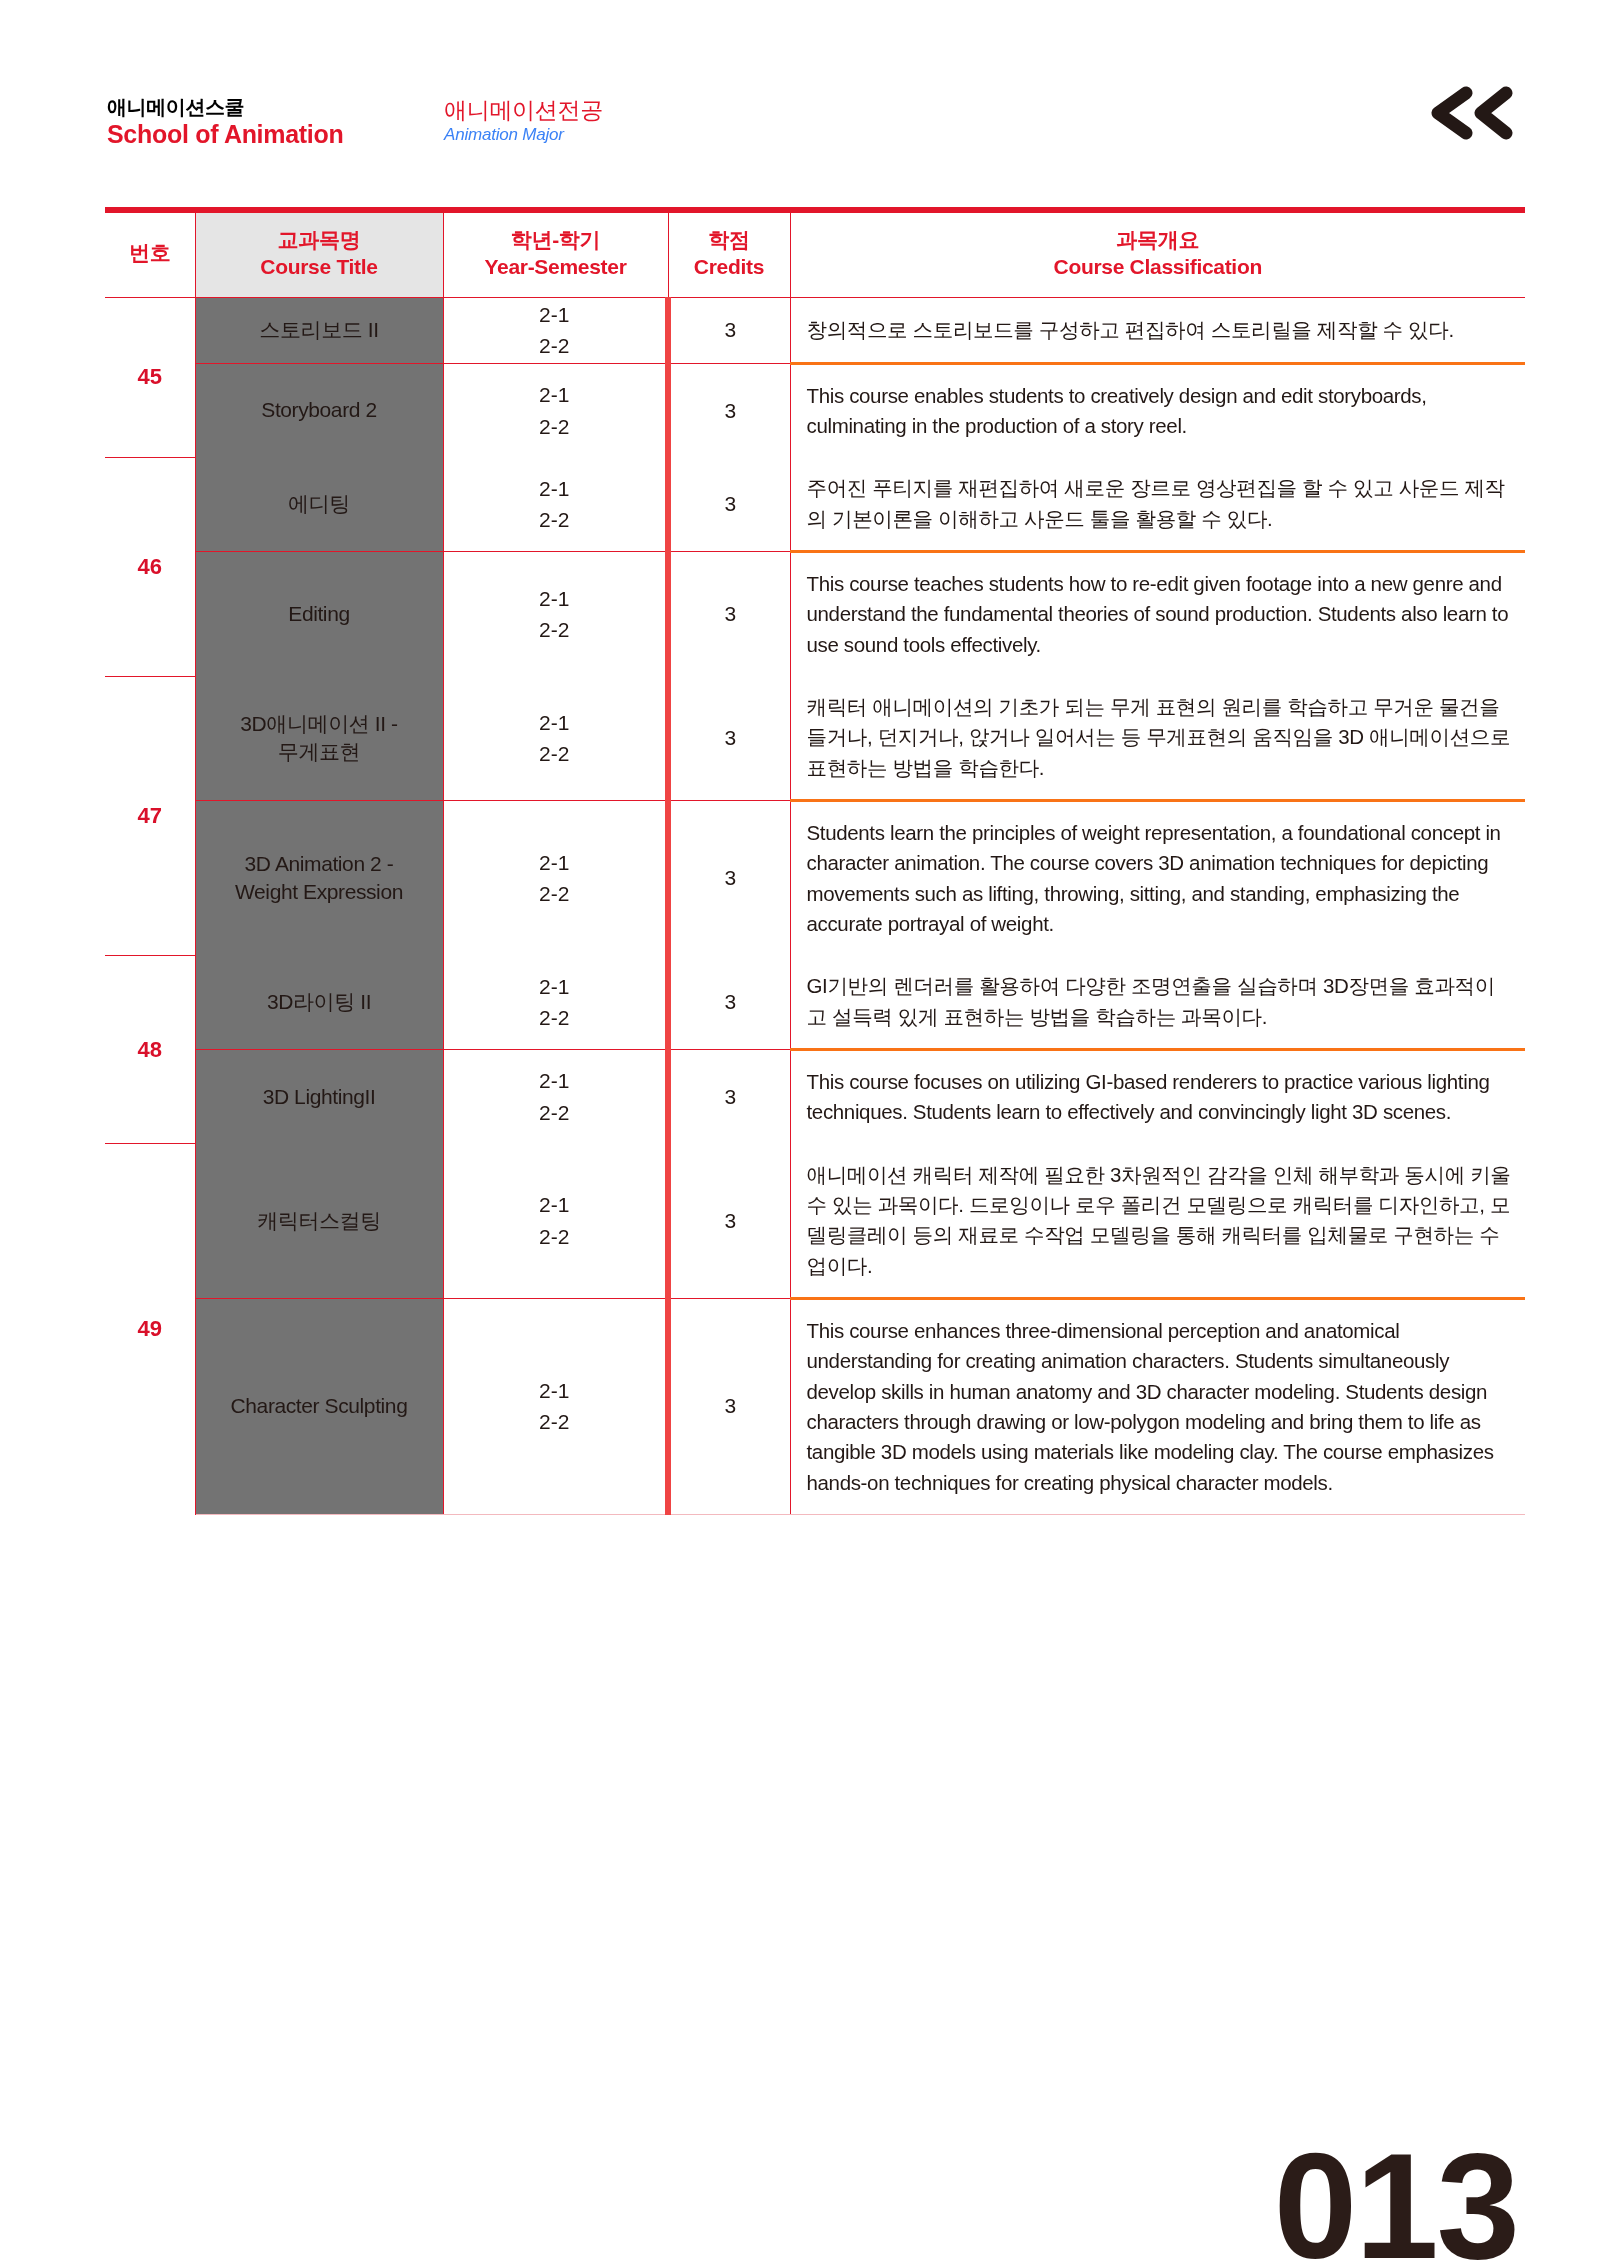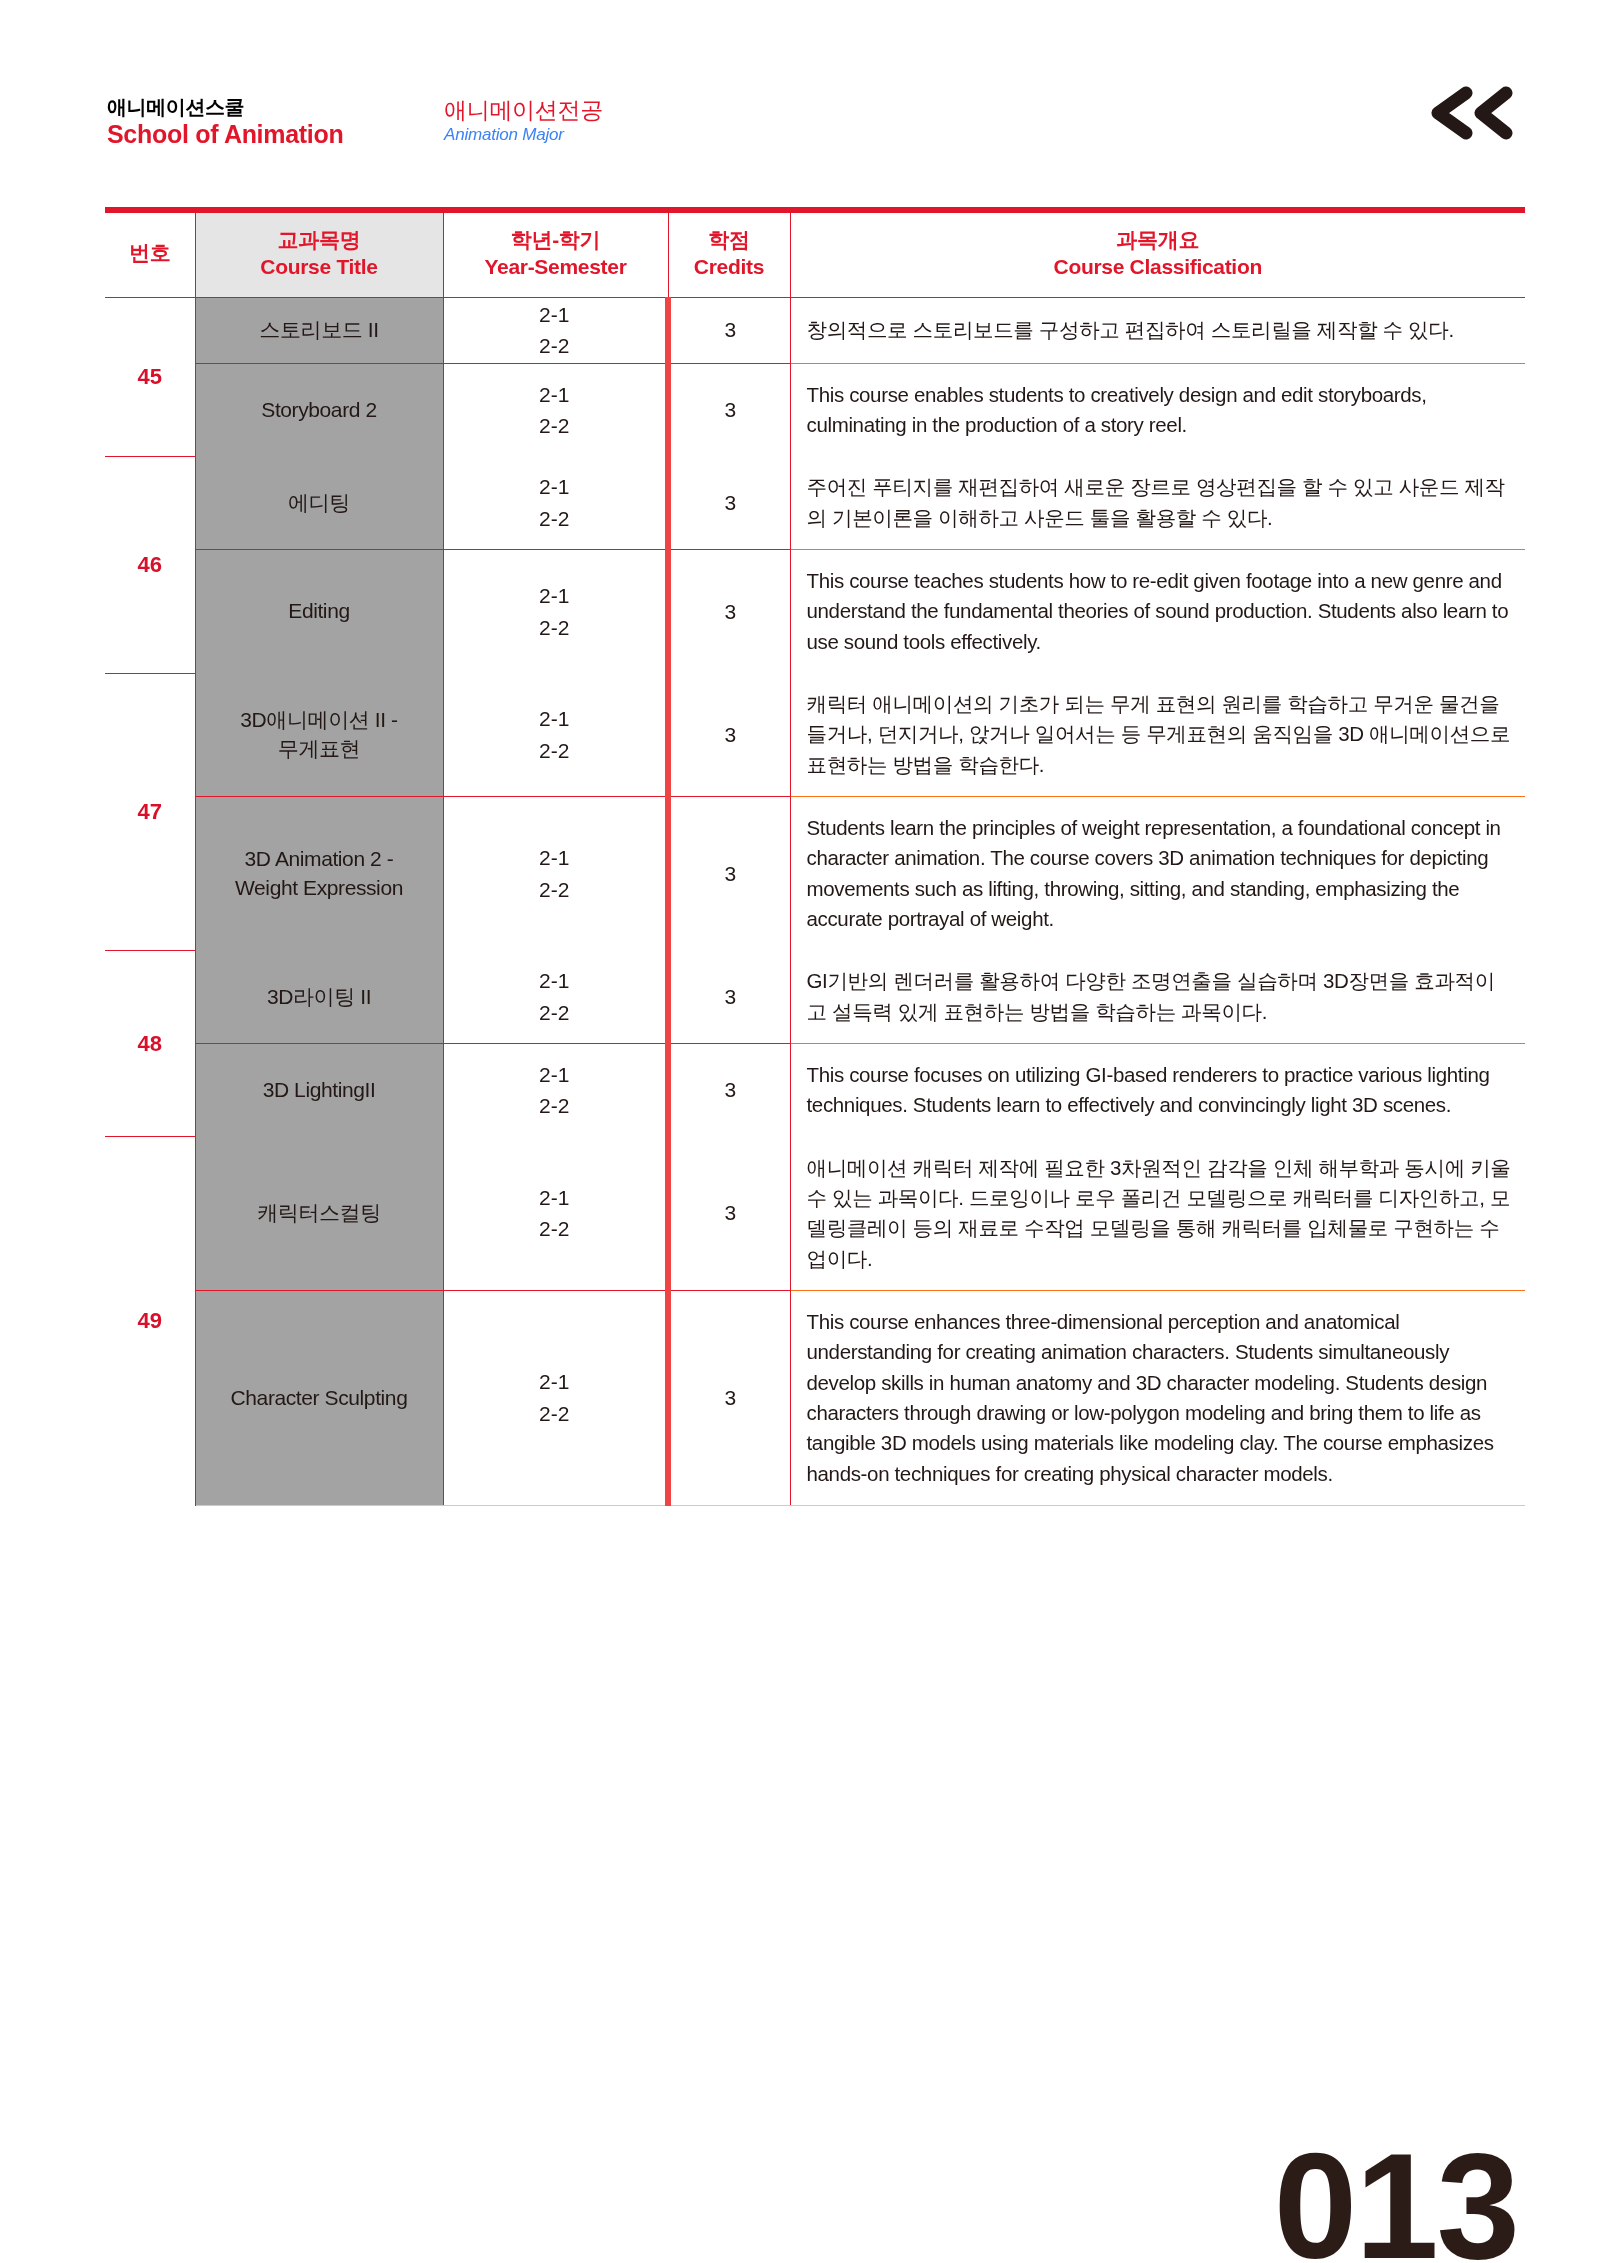--- a/index.html
+++ b/index.html
@@ -124,21 +124,21 @@
 
   td.cell-no {
     border-right: 1px solid #e2162a;
     text-align: center;
     vertical-align: middle;
     color: #d9102a;
     font-weight: bold;
     font-size: 22px;
   }
   td.cell-title {
-    background: #a3a3a3;
+    background: #737373;
     border-right: 1px solid #e2162a;
     border-top: 1px solid #e2162a;
     text-align: center;
     vertical-align: middle;
     font-size: 21px;
     line-height: 1.35;
     letter-spacing: -0.4px;
     padding: 14px 10px;
     color: #231815;
   }
@@ -160,21 +160,21 @@
     border-right: 1px solid #e2162a;
     border-top: 1px solid #e2162a;
     text-align: center;
     vertical-align: middle;
     font-size: 21px;
     color: #231815;
   }
   tr.group-start td.cell-cred { border-top: none; }
 
   td.cell-desc {
-    border-top: 1px solid #f97316;
+    border-top: 3px solid #f97316;
     vertical-align: middle;
     text-align: left;
     font-size: 20.5px;
     line-height: 1.48;
     letter-spacing: -0.35px;
     padding: 16px 14px 16px 16px;
     color: #231815;
   }
   tr.group-start td.cell-desc { border-top: none; }
 

